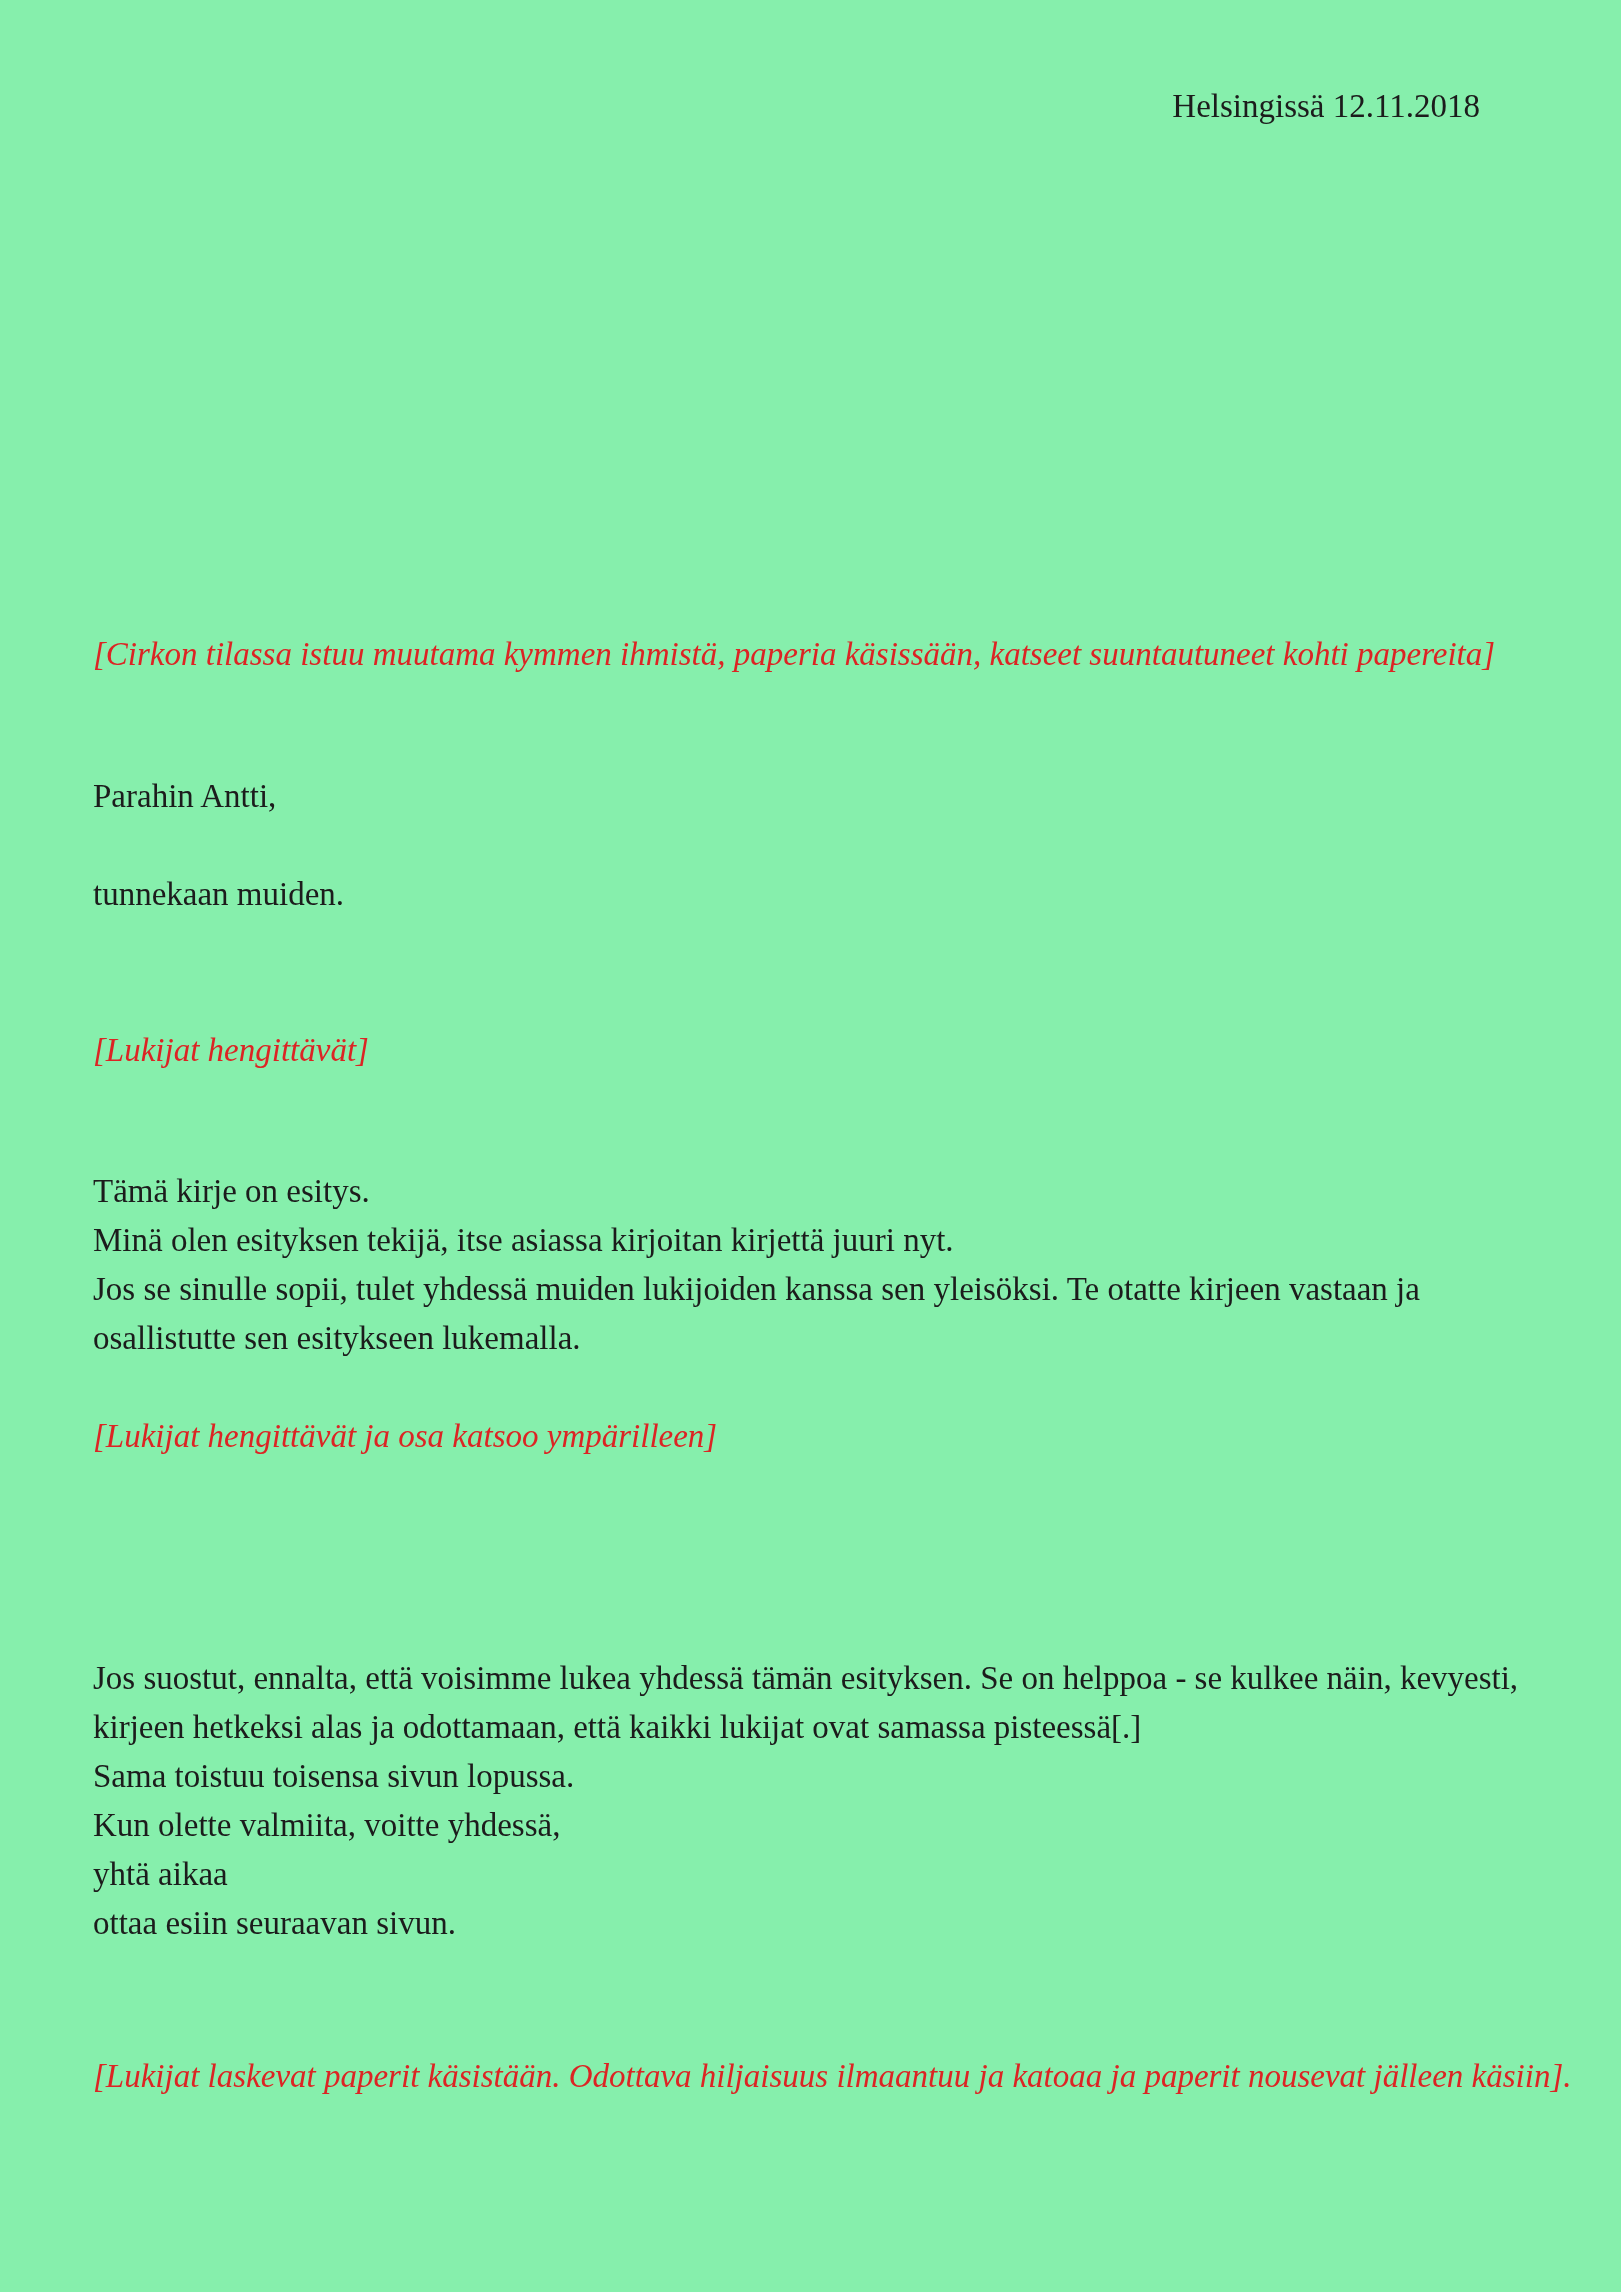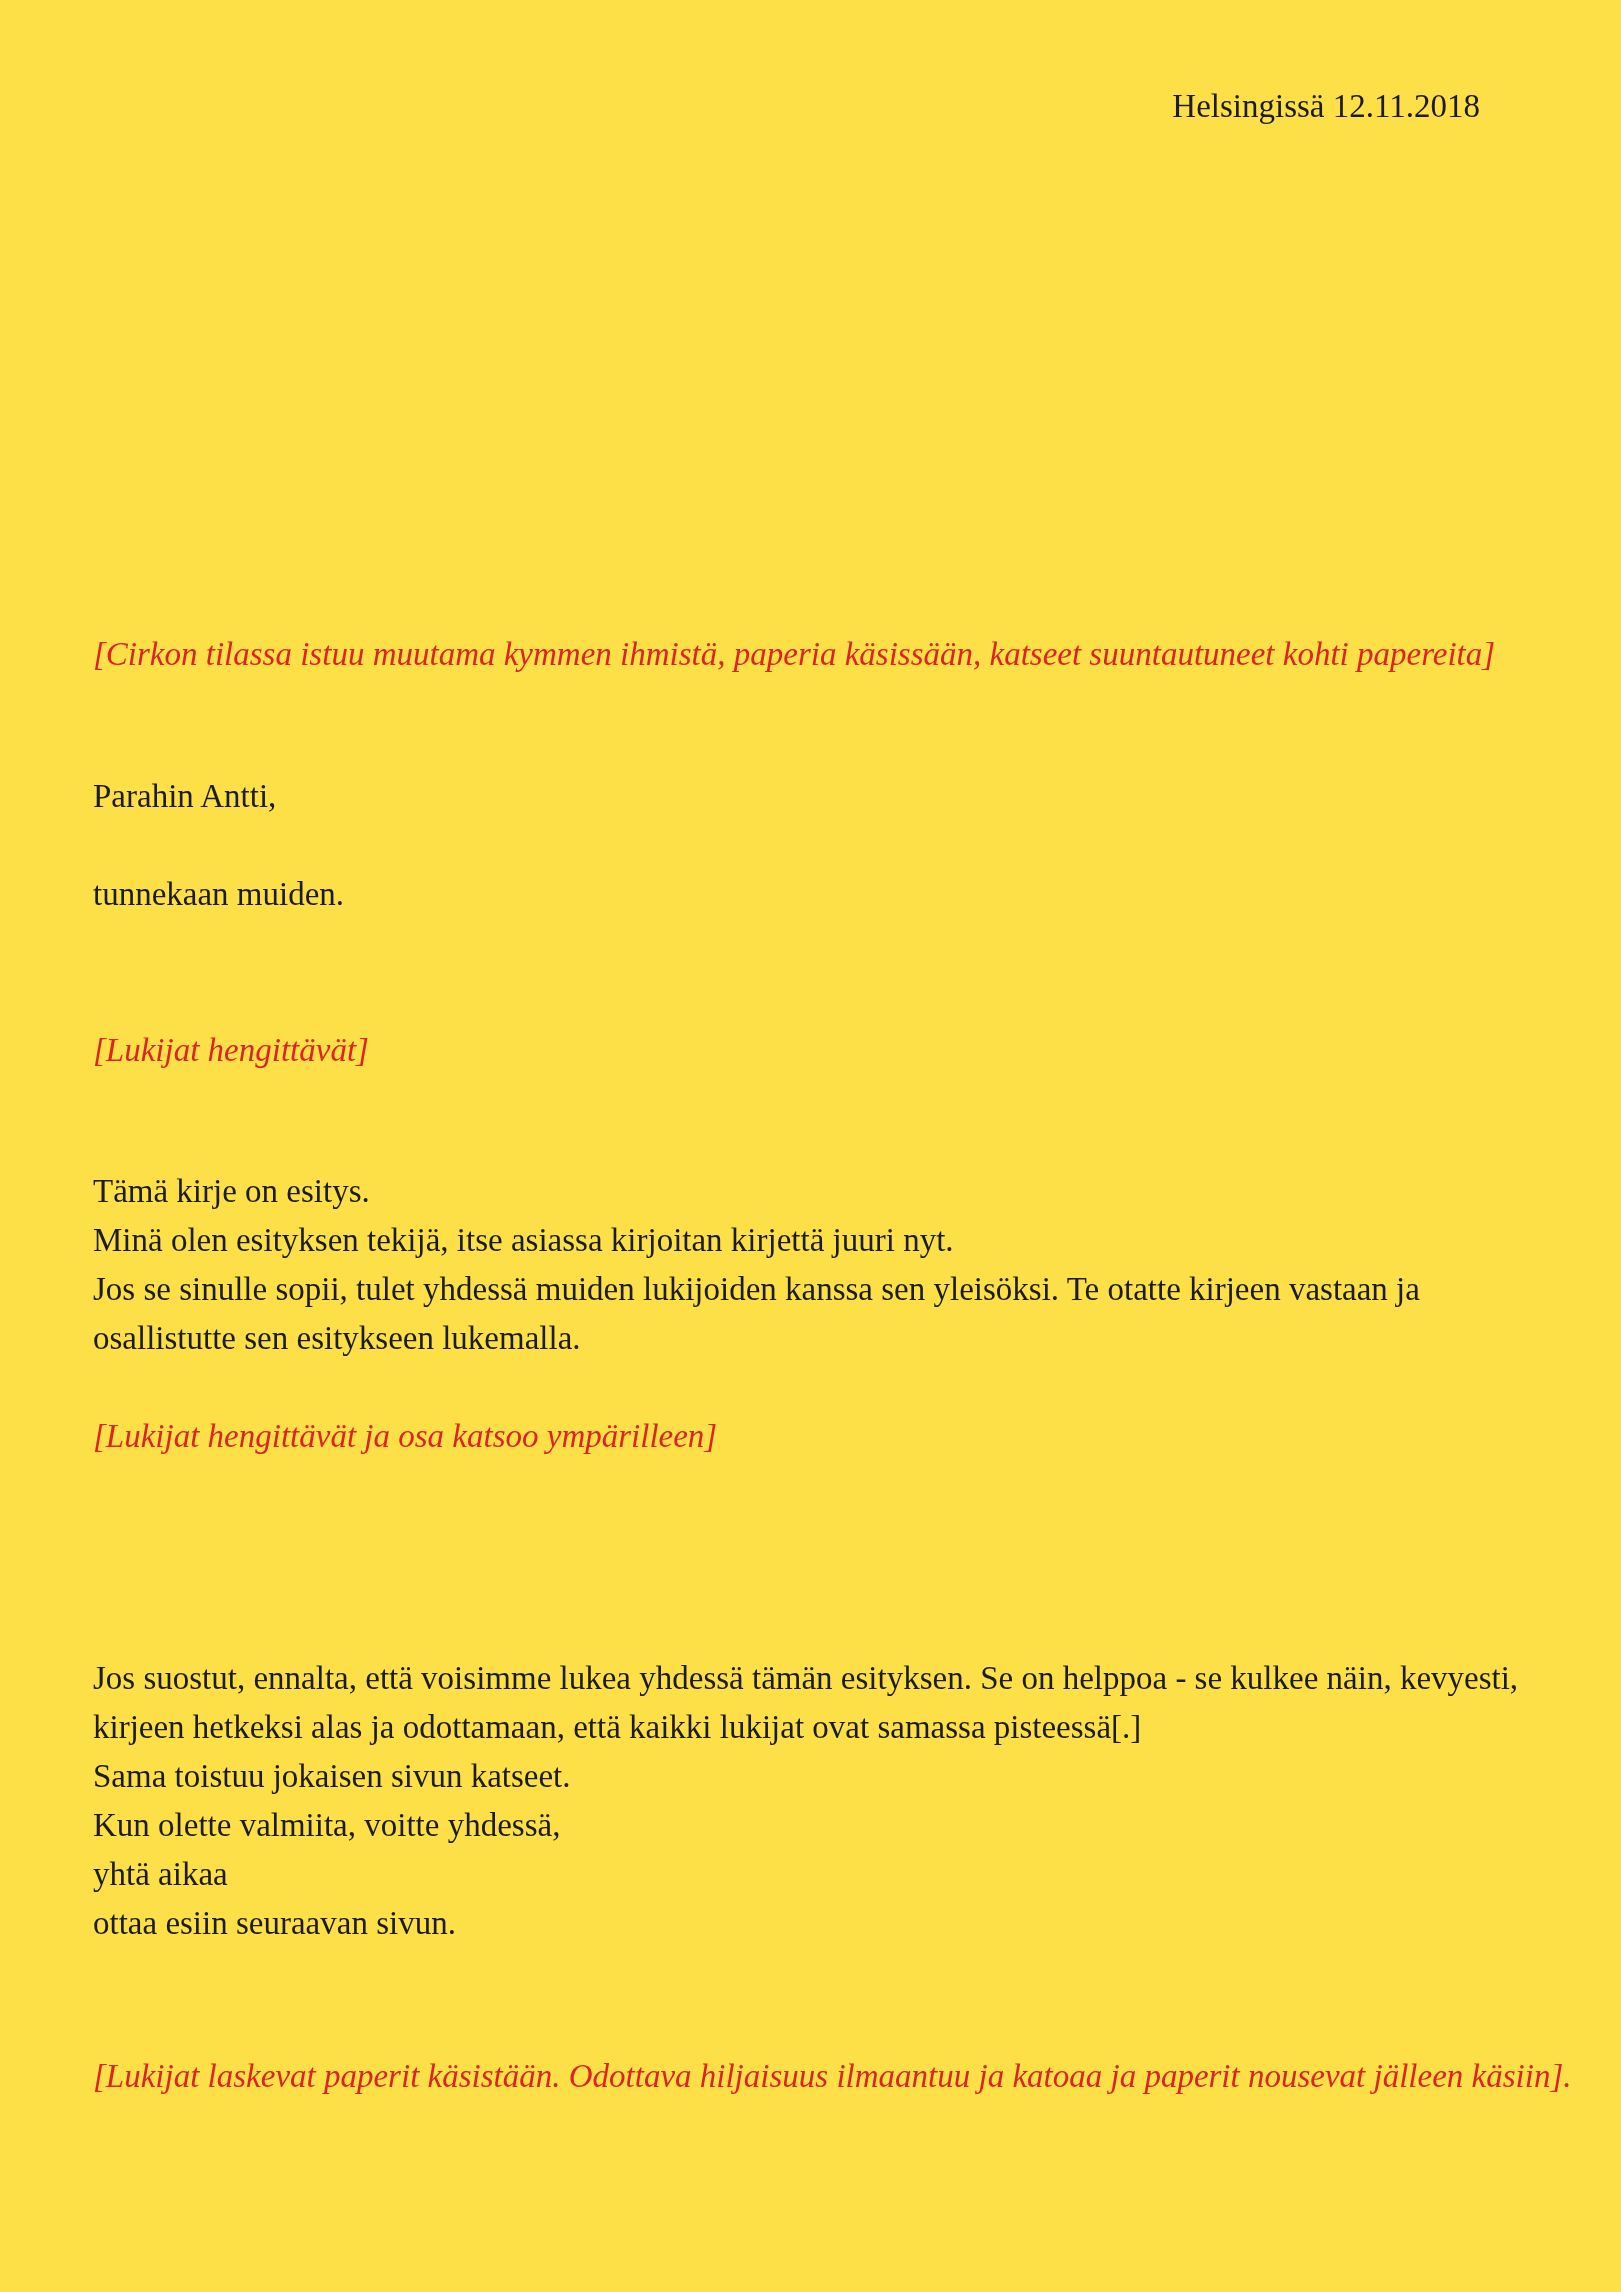--- a/index.html
+++ b/index.html
@@ -4,21 +4,21 @@
 <style>
   html, body {
     margin: 0;
     padding: 0;
     background: #ffffff;
   }
   .page {
     position: relative;
     width: 1621px;
     height: 2293px;
-    background: #fde047;
+    background: #86efac;
     overflow: hidden;
     font-family: "Liberation Serif", "DejaVu Serif", serif;
     font-size: 33px;
     line-height: 49px;
     color: #1c1c1c;
   }
   .block {
     position: absolute;
     left: 93px;
     width: 1451px;
@@ -70,21 +70,21 @@
     <div class="line">osallistutte sen esitykseen lukemalla.</div>
   </div>
 
   <div class="block stage" style="top:1405px">
     <div class="line">[Lukijat hengittävät ja osa katsoo ympärilleen]</div>
   </div>
 
   <div class="block" style="top:1654px">
     <div class="line">Jos suostut, ennalta, että voisimme lukea yhdessä tämän esityksen. Se on helppoa - se kulkee näin, kevyesti,</div>
     <div class="line">kirjeen hetkeksi alas ja odottamaan, että kaikki lukijat ovat samassa pisteessä[.]</div>
-    <div class="line">Sama toistuu jokaisen sivun katseet.</div>
+    <div class="line">Sama toistuu toisensa sivun lopussa.</div>
     <div class="line">Kun olette valmiita, voitte yhdessä,</div>
     <div class="line">yhtä aikaa</div>
     <div class="line">ottaa esiin seuraavan sivun.</div>
   </div>
 
   <div class="block stage" style="top:2045px">
     <div class="line">[Lukijat laskevat paperit käsistään. Odottava hiljaisuus ilmaantuu ja katoaa ja paperit nousevat jälleen käsiin].</div>
   </div>
 
 </div>

